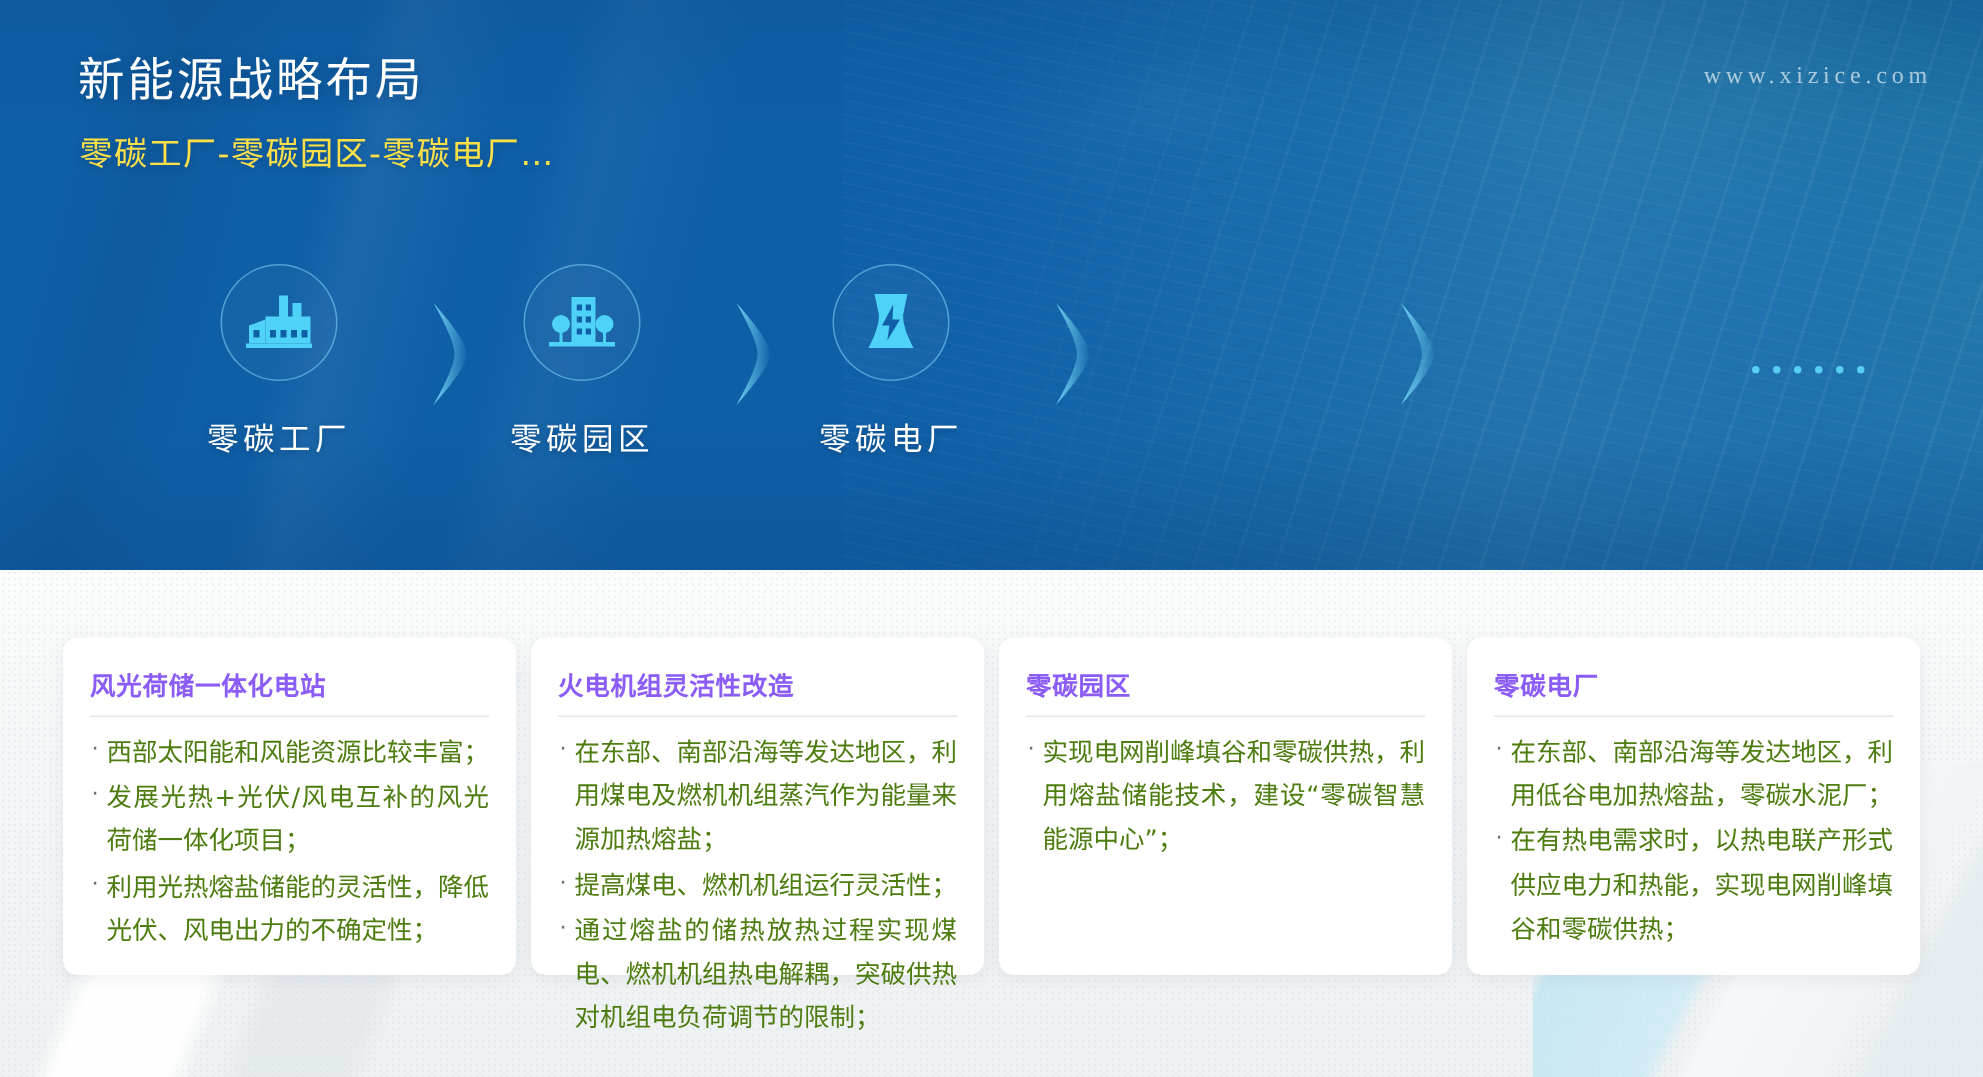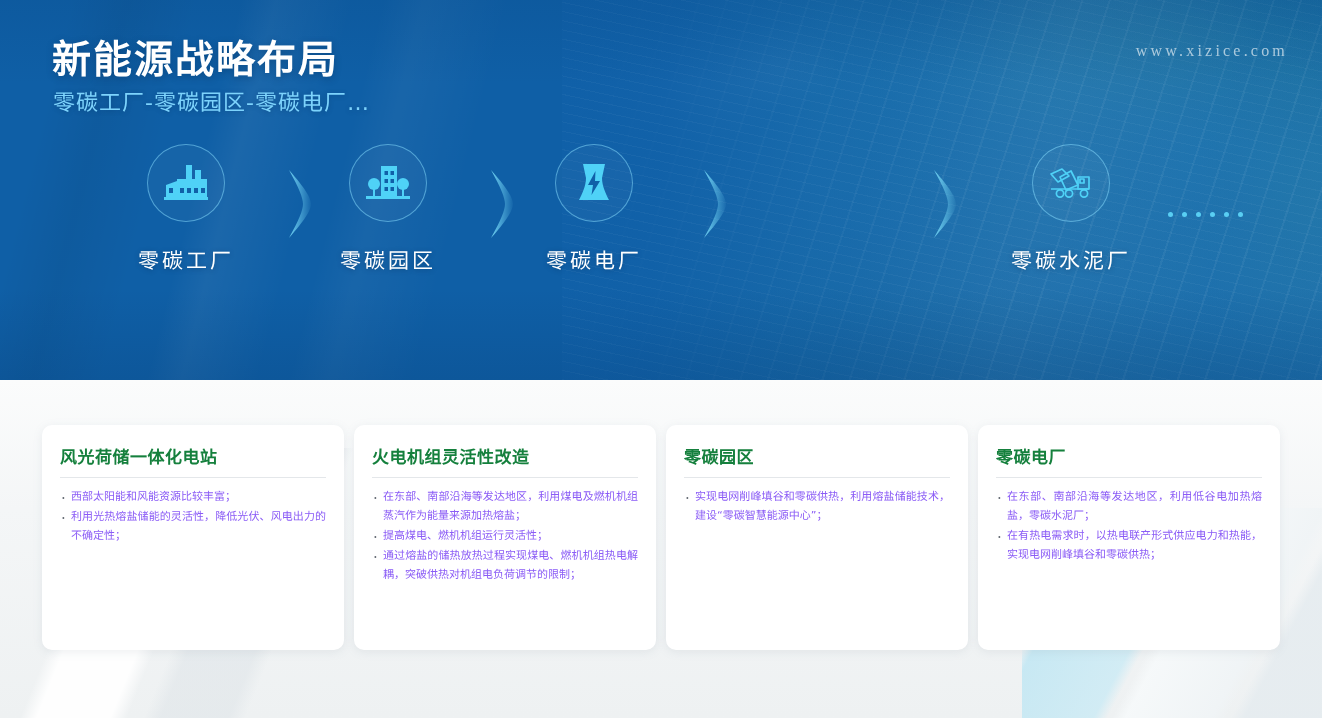--- a/index.html
+++ b/index.html
@@ -58,33 +58,33 @@
   }
 
   .watermark {
     position:absolute; right:34px; top:42px; z-index:6;
     font-size:16px; letter-spacing:3.2px; color:rgba(255,255,255,0.62);
     font-family:Liberation Serif, serif; white-space:nowrap;
   }
 
   .hero-title {
     position:absolute; left:52px; top:28px; z-index:5;
-    font-size:39px; font-weight:bold; color:#ffffff; letter-spacing:2px;
+    font-size:31px; font-weight:normal; color:#ffffff; letter-spacing:2px;
     text-shadow:0 2px 7px rgba(0,40,80,0.35);
     font-family:"DejaVu Sans","Liberation Sans",sans-serif;
   }
   .hero-sub {
     position:absolute; left:53px; top:84px; z-index:5;
-    font-size:22px; color:#7dd3fc; letter-spacing:1px; font-weight:400;
+    font-size:22px; color:#fde047; letter-spacing:1px; font-weight:400;
     text-shadow:0 1px 5px rgba(0,40,80,0.30);
     font-family:"DejaVu Sans","Liberation Sans",sans-serif;
   }
 
   
-  .flow { position:absolute; left:0; top:144px; width:1292px; height:160px; z-index:5; }
+  .flow { position:absolute; left:0; top:176px; width:1292px; height:160px; z-index:5; }
   .step { position:absolute; width:160px; text-align:center; }
   .circle {
     width:78px; height:78px; margin:0 auto; border-radius:50%;
     border:1.6px solid rgba(130,215,250,0.55);
     display:flex; align-items:center; justify-content:center;
     background:rgba(255,255,255,0.03);
   }
   .circle svg { display:block; }
   .step-label {
     margin-top:22px; font-size:21px; color:#ffffff; letter-spacing:3px;
@@ -122,28 +122,28 @@
     background-size:4px 4px; pointer-events:none;
   }
 
   .cards { position:absolute; left:0; top:425px; width:1322px; height:225px; z-index:4; display:flex; gap:10px; padding:0 42px; }
   .card {
     flex:1; background:#ffffff; border-radius:10px;
     box-shadow:0 2px 10px rgba(120,140,155,0.13);
     padding:18px 18px 14px 18px; position:relative;
   }
   .card-title {
-    font-size:17px; font-weight:bold; color:#15803d; letter-spacing:0.5px;
+    font-size:17px; font-weight:bold; color:#8b5cf6; letter-spacing:0.5px;
     padding-bottom:9px; margin-bottom:10px;
     border-bottom:1px solid #e4e7ea;
     font-family:"DejaVu Sans","Liberation Sans",sans-serif;
   }
   .card ul { list-style:none; }
   .card li {
-    font-size:11px; line-height:1.72; color:#8b5cf6; margin-bottom:1px;
+    font-size:17px; line-height:1.72; color:#4d7c0f; margin-bottom:1px;
     padding-left:11px; position:relative; text-align:justify;
     font-family:"DejaVu Sans","Liberation Sans",sans-serif;
   }
   .card li:before {
     content:"·"; position:absolute; left:1px; top:-1px;
     color:#6a7078; font-size:15px; line-height:1.6;
   }
 </style>
 </head>
 <body>
@@ -233,35 +233,20 @@
         </svg>
       </div>
 
 
       <div class="chev" style="left:930px;">
         <svg width="44" height="72" viewBox="0 0 44 72">
           <path d="M4 2 C20 20 26 30 26 36 C26 42 20 52 4 70 C14 52 18 42 18 36 C18 30 14 20 4 2 Z" fill="url(#cg1)"></path>
         </svg>
       </div>
 
-      <div class="step" style="left:991px; top:0;">
-        <div class="circle">
-          <svg width="48" height="36" viewBox="0 0 48 36" fill="none" stroke="#4fd2f7" stroke-width="1.7" stroke-linejoin="round">
-            <path d="M4 9 L15 4 L22 11 L11 17 Z"></path>
-            <path d="M13 12 L24 6 L31 20 L19 25 Z"></path>
-            <path d="M31 12 L42 12 L42 24 L31 24 Z"></path>
-            <path d="M33 14 L37 14 L37 18 L33 18 Z"></path>
-            <path d="M4 24 L42 24" stroke-width="1.7"></path>
-            <circle cx="13" cy="28.5" r="3.6"></circle>
-            <circle cx="22" cy="28.5" r="3.6"></circle>
-            <circle cx="37" cy="28.5" r="3.6"></circle>
-          </svg>
-        </div>
-        <div class="step-label">零碳水泥厂</div>
-      </div>
 
       <div class="dots">
         <i></i>
           <i></i>
           <i></i>
           <i></i>
           <i></i>
           <i></i>
       </div>
     </div>
@@ -272,20 +257,21 @@
     <div class="deco-left"></div>
     <div class="deco-right"></div>
   </div>
 
   <div class="cards">
 
     <div class="card">
       <div class="card-title">风光荷储一体化电站</div>
       <ul>
         <li>西部太阳能和风能资源比较丰富；</li>
+        <li>发展光热+光伏/风电互补的风光荷储一体化项目；</li>
         <li>利用光热熔盐储能的灵活性，降低光伏、风电出力的不确定性；</li>
       </ul>
     </div>
 
     <div class="card">
       <div class="card-title">火电机组灵活性改造</div>
       <ul>
         <li>在东部、南部沿海等发达地区，利用煤电及燃机机组蒸汽作为能量来源加热熔盐；</li>
         <li>提高煤电、燃机机组运行灵活性；</li>
         <li>通过熔盐的储热放热过程实现煤电、燃机机组热电解耦，突破供热对机组电负荷调节的限制；</li>

